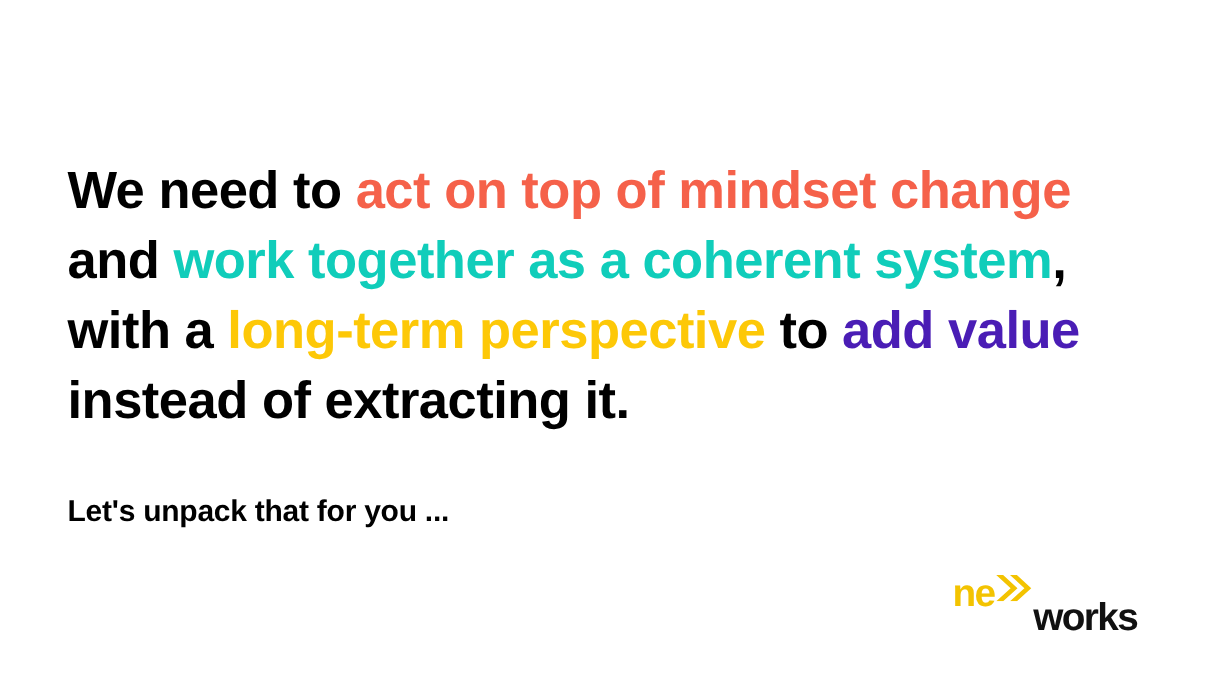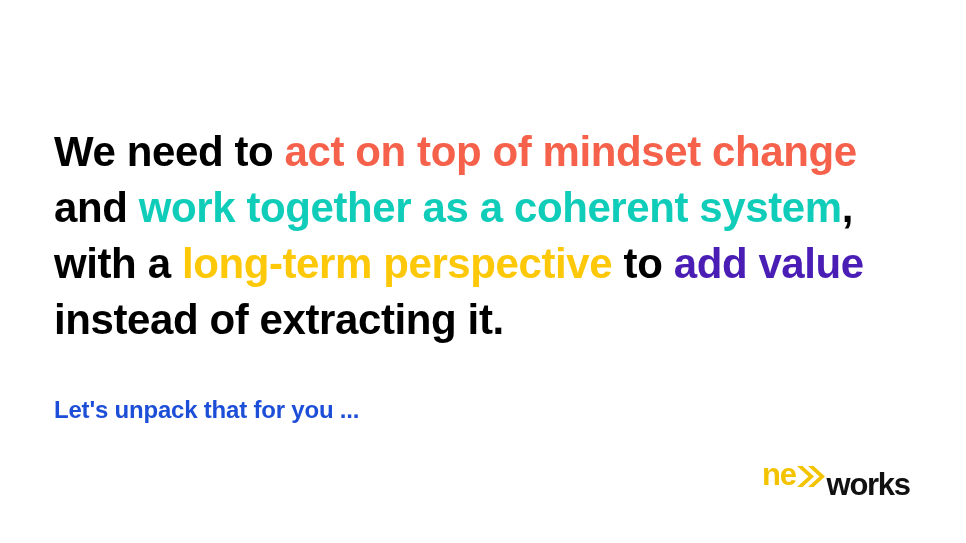--- a/index.html
+++ b/index.html
@@ -54,21 +54,21 @@
     font-family: "Liberation Sans", sans-serif;
   }
 
   
   .logo {
     position: absolute;
     left: 762px;
     top: 459px;
     height: 32px;
     display: flex;
-    align-items: center;
+    align-items: flex-start;
   }
   .logo-ne,
   .logo-works {
     font-size: 31px;
     font-weight: 700;
     letter-spacing: -1.3px;
     line-height: 32px;
     font-family: "Liberation Sans", sans-serif;
   }
   .logo-ne { color: #F3C300; }
@@ -86,21 +86,21 @@
 
   
 </style>
 </head>
 <body style="background: rgb(255, 255, 255);">
 
 <div class="slide" style="background: rgb(255, 255, 255);">
 
   <p class="headline"><span class="seg" style="color: rgb(0, 0, 0);">We need to </span><span class="seg" style="color: rgb(245, 97, 74);">act on top of mindset change</span><span class="seg" style="color: rgb(0, 0, 0);"> and </span><span class="seg" style="color: rgb(16, 205, 186);">work together as a coherent system</span><span class="seg" style="color: rgb(0, 0, 0);">, with a </span><span class="seg" style="color: rgb(253, 200, 7);">long-term perspective</span><span class="seg" style="color: rgb(0, 0, 0);"> to </span><span class="seg" style="color: rgb(74, 29, 181);">add value</span><span class="seg" style="color: rgb(0, 0, 0);"> instead of extracting it.</span></p>
 
-  <p class="subtitle" style="color: #1d4ed8;">Let's unpack that for you ...</p>
+  <p class="subtitle" style="color: #000000;">Let's unpack that for you ...</p>
 
   <div class="logo">
     <span class="logo-ne" style="color: rgb(243, 195, 0);">ne</span>
     <span class="logo-xx">
       <svg width="30" height="21" viewBox="0 0 30 21" xmlns="http://www.w3.org/2000/svg" aria-hidden="true">
         <path d="M1 0 L12.5 10.5 L1 21 L6.5 21 L18 10.5 L6.5 0 Z" fill="#F3C300"></path>
         <path d="M12 0 L23.5 10.5 L12 21 L17.5 21 L29 10.5 L17.5 0 Z" fill="#F3C300"></path>
       </svg>
     </span>
     <span class="logo-works" style="color: rgb(17, 17, 17);">works</span>

